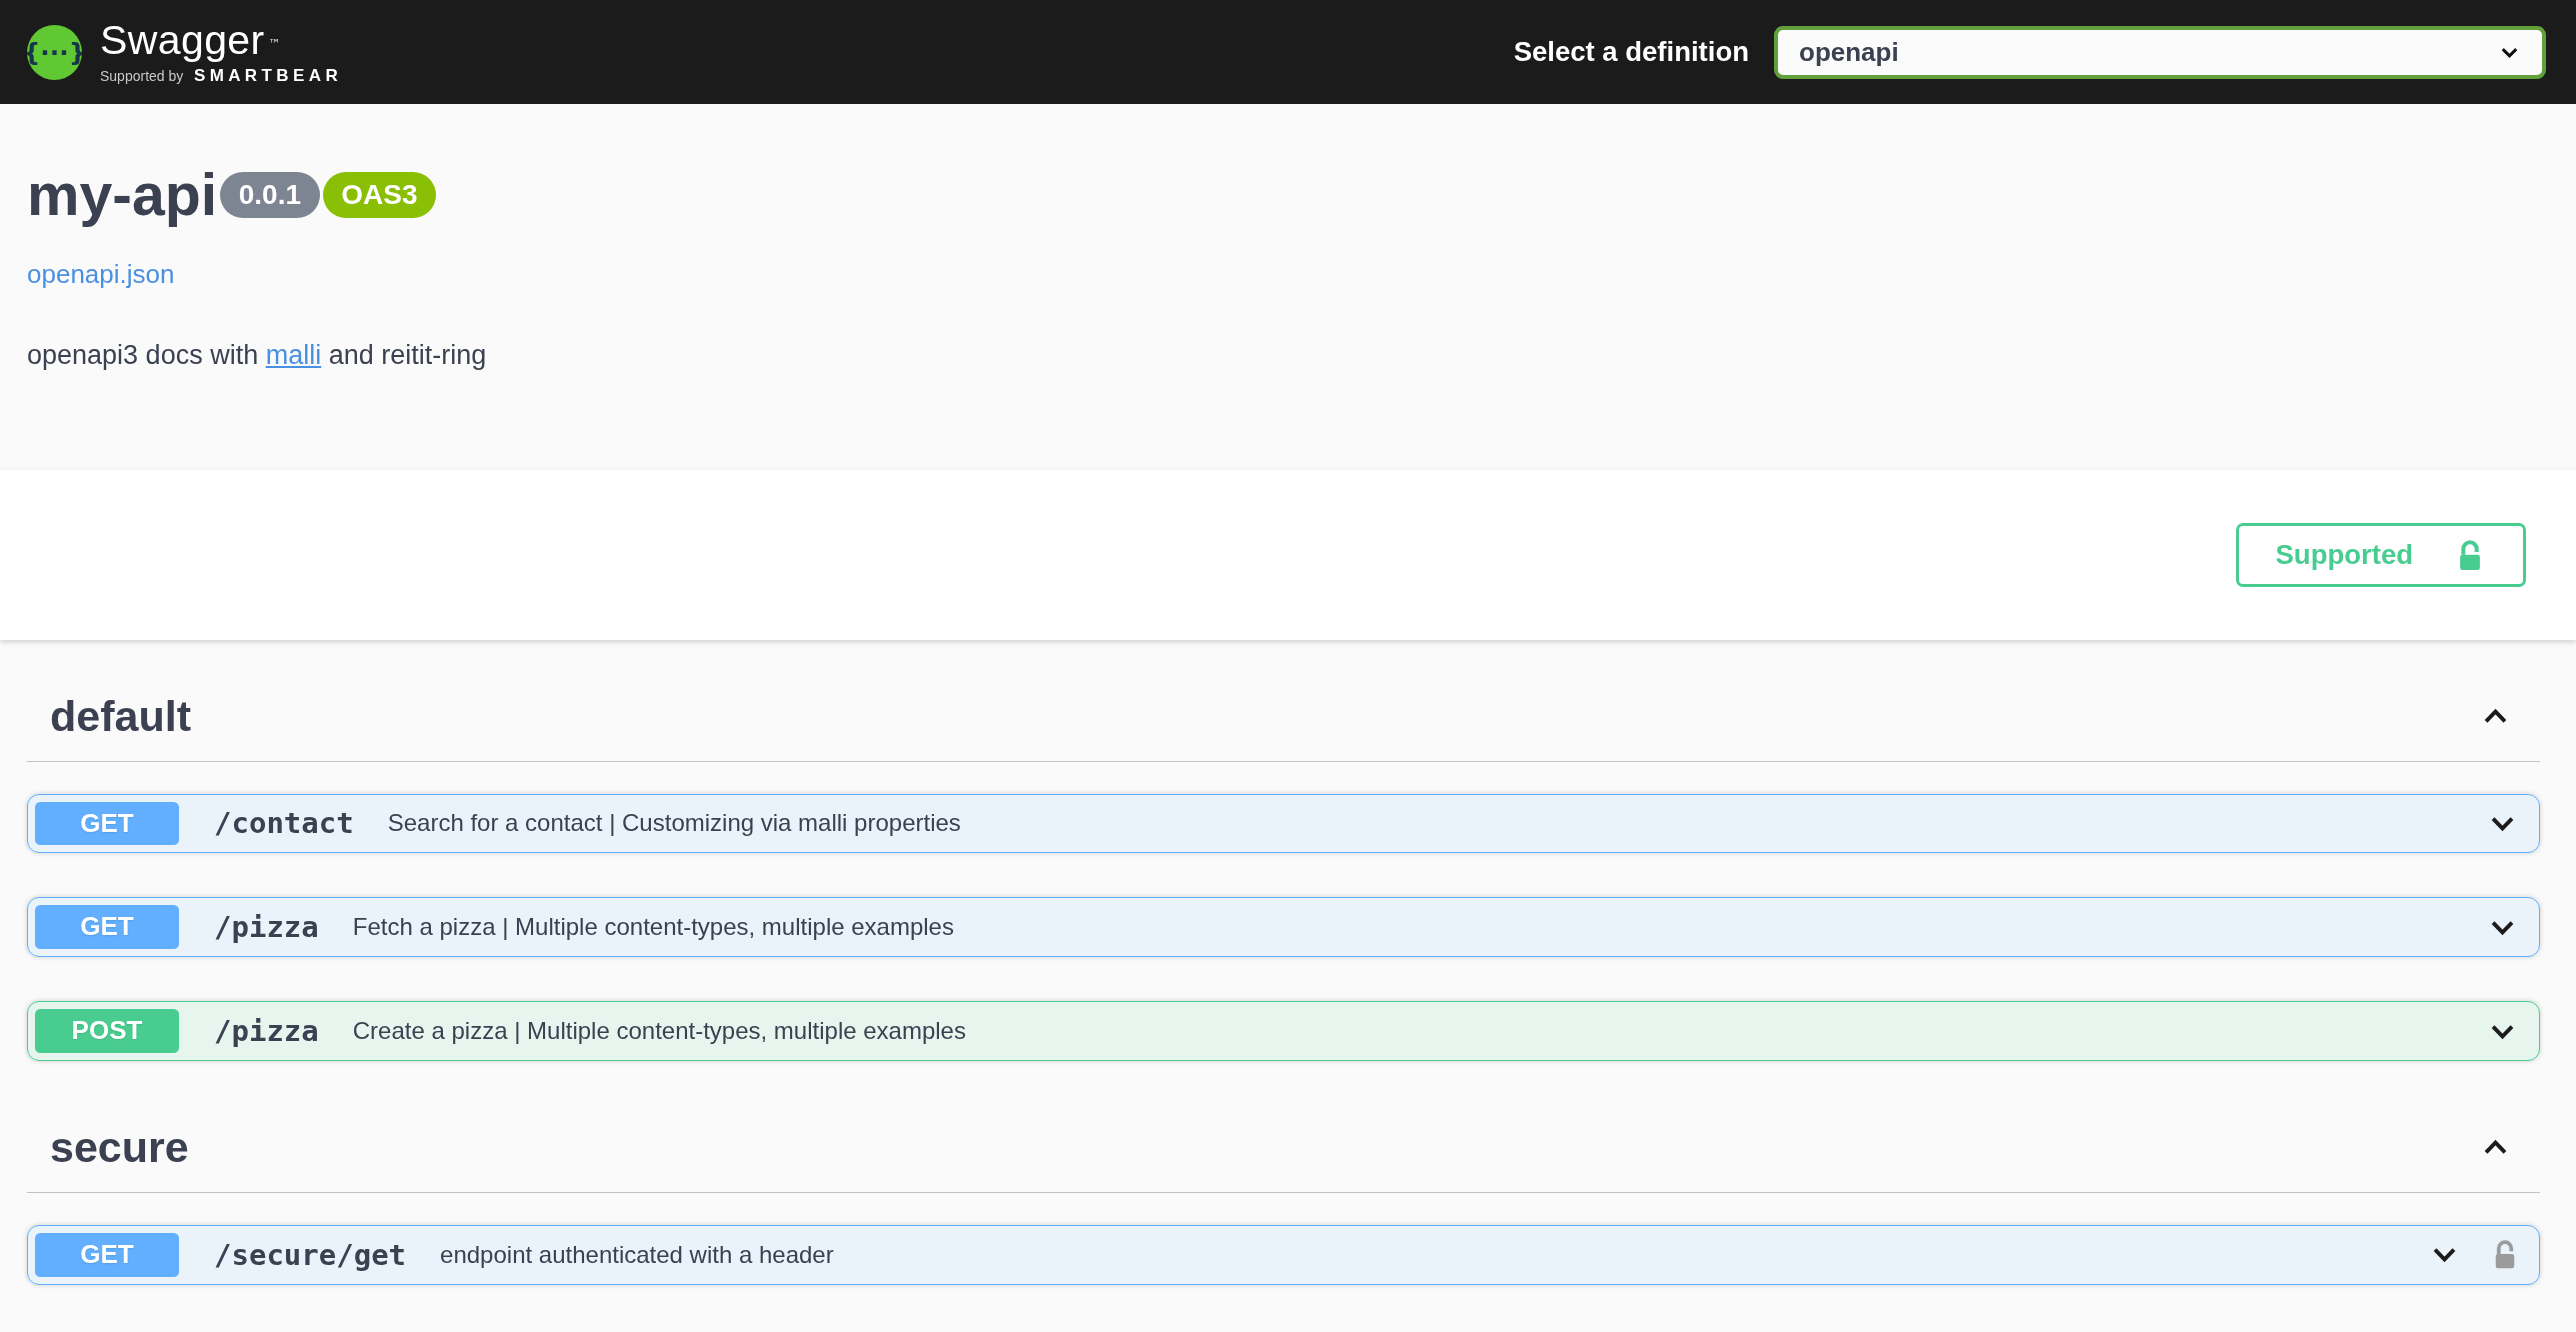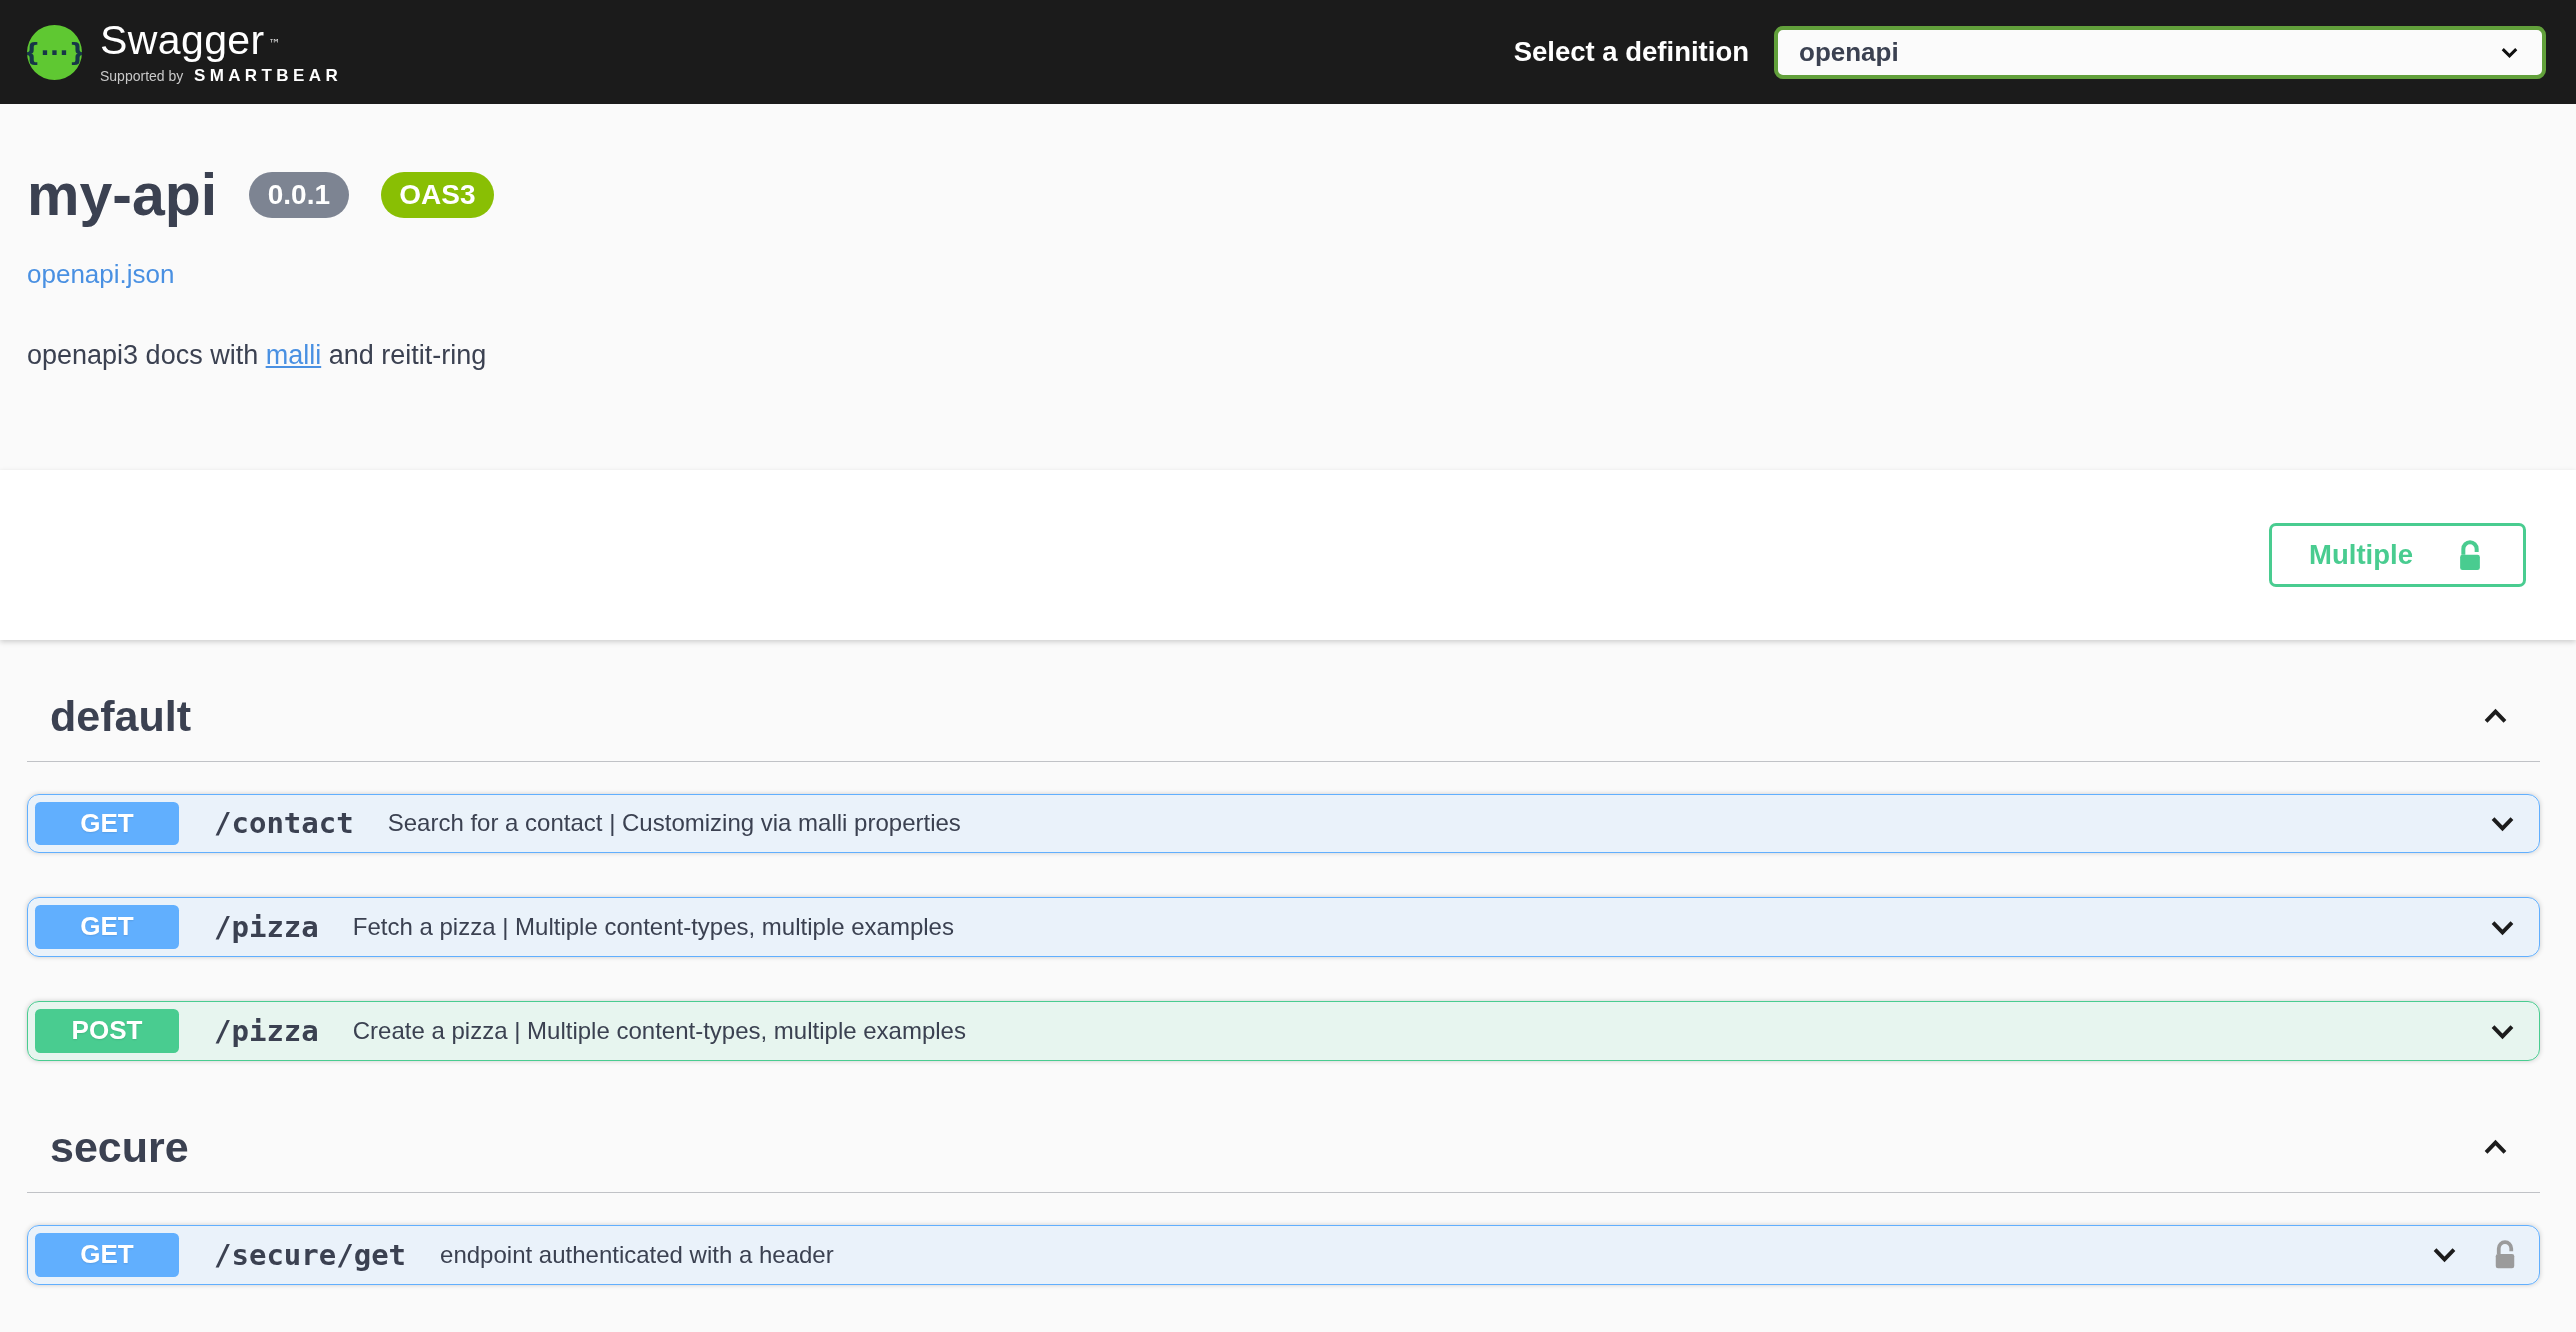--- a/index.html
+++ b/index.html
@@ -45,21 +45,21 @@
     padding:0 19.5px 0 21px;
     cursor:pointer;
   }
   .def-select-value {
     font-weight:700; font-size:26px; color:#3b4151;
     font-family:"Liberation Sans", sans-serif;
   }
 
   
   .info-section { padding:57px 27px 99px 27px; background:#fafafa; }
-  .title-row { display:flex; align-items:center; gap:32px; }
+  .title-row { display:flex; align-items:center; gap:3px; }
   .api-title {
     margin:0; font-size:59px; font-weight:700; color:#3b4151;
     font-family:"Liberation Sans", sans-serif;
   }
   .badge {
     display:inline-block; color:#ffffff; font-weight:700; font-size:28px;
     font-family:"Liberation Sans", sans-serif;
     padding:8px 18.6px; border-radius:51px; line-height:1.1;
   }
   .badge-version { background:#7d8492; }
@@ -178,21 +178,21 @@
   </div>
   <a class="spec-link">openapi.json</a>
   <div class="api-desc">
     <span>openapi3 docs with </span><a>malli</a><span> and reitit-ring</span>
   </div>
 </section>
 
 <section class="scheme-container">
   <div class="auth-wrapper">
     <button class="authorize-btn">
-      <span>Multiple</span>
+      <span>Supported</span>
       <svg width="32" height="37" viewBox="0 0 24 27">
         <path d="M7 13 V8.6 a5 5 0 0 1 10 0 V10.8" fill="none" stroke="#49cc90" stroke-width="3"></path>
         <rect x="4.6" y="13" width="14.8" height="11.4" rx="1.8" fill="#49cc90"></rect>
       </svg>
     </button>
   </div>
 </section>
 
 <main class="main-wrapper">
 

